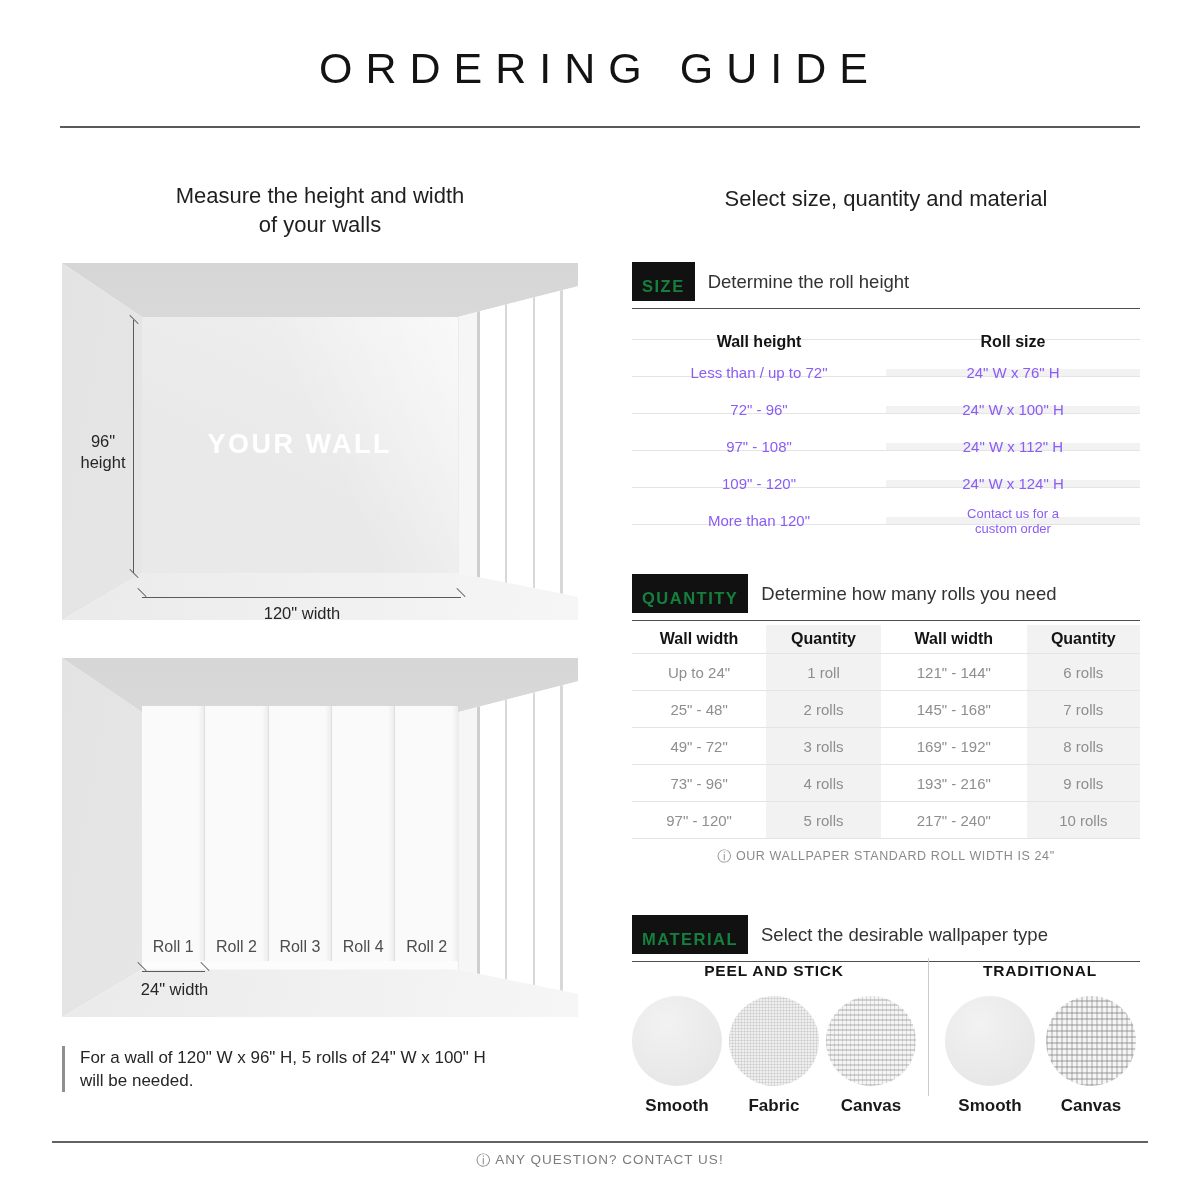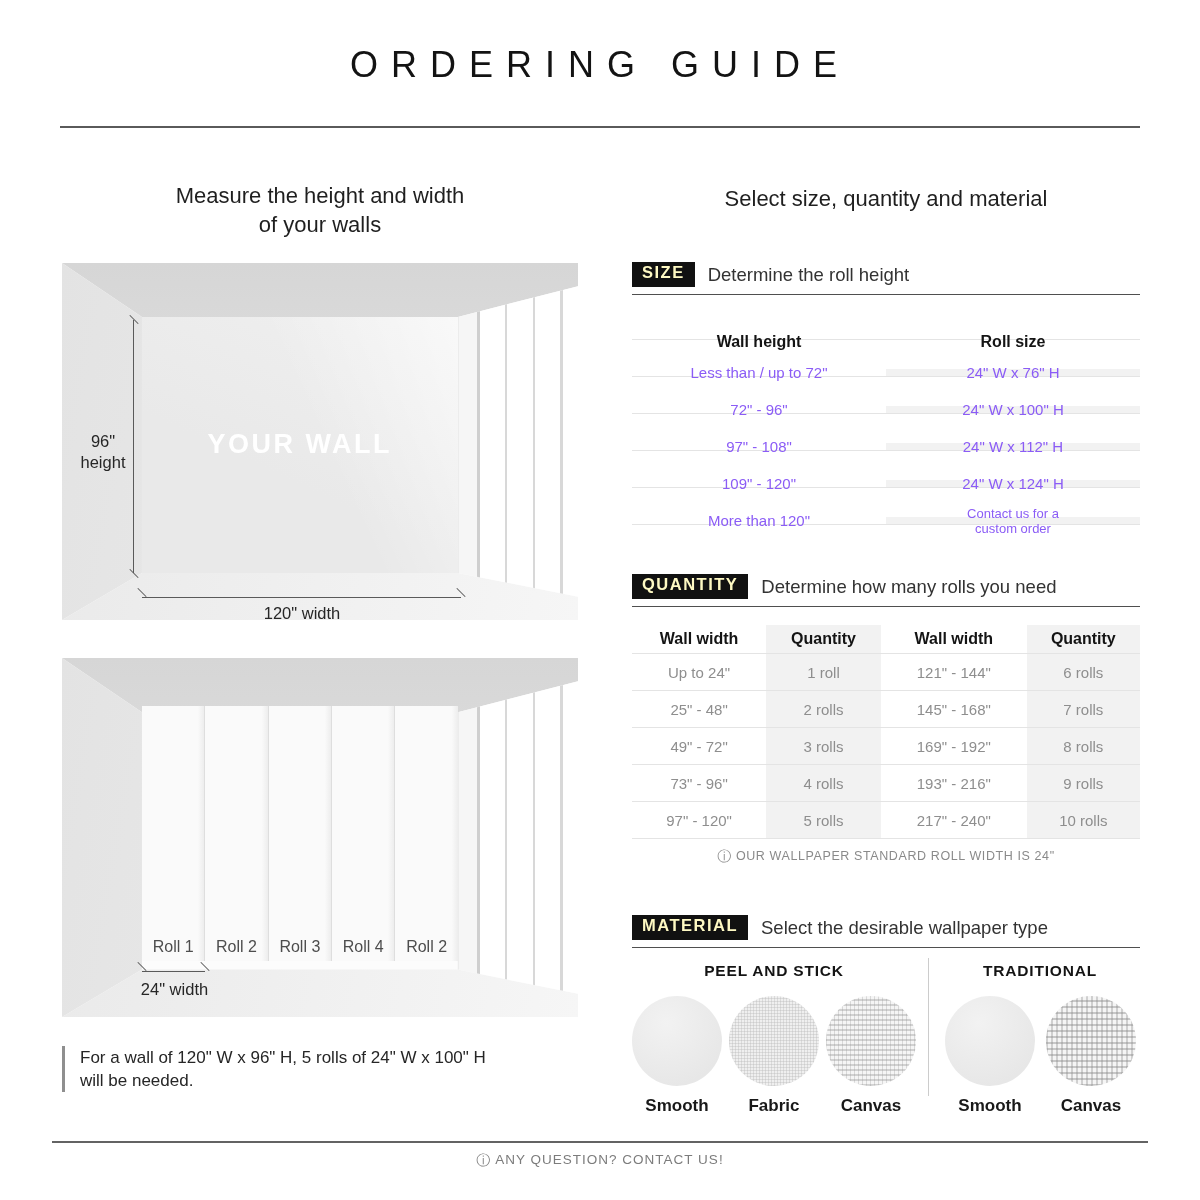--- a/index.html
+++ b/index.html
@@ -1,21 +1,21 @@
 <!DOCTYPE html>
 <html><head>
 <meta charset="utf-8">
 <style>
   html,body{margin:0;padding:0;background:#fff;}
   .page{position:relative;width:1200px;height:1200px;background:#ffffff;
         font-family:"Liberation Sans",sans-serif;color:#1a1a1a;overflow:hidden;}
 
   
   .main-title{position:absolute;top:44px;left:0;width:100%;text-align:center;
-    font-size:36px;font-weight:400;letter-spacing:13px;color:#131313;}
+    font-size:43px;font-weight:400;letter-spacing:13px;color:#131313;}
   .rule-top{position:absolute;left:60px;right:60px;top:126px;height:2px;background:#5a5a5a;}
 
   
   .left-heading{position:absolute;left:62px;top:181px;width:516px;text-align:center;
     font-size:22px;line-height:29px;color:#1f1f1f;}
   .right-heading{position:absolute;left:632px;top:186px;width:508px;text-align:center;
     font-size:22px;color:#1f1f1f;}
 
   
   .room{position:absolute;left:62px;width:516px;background:#fcfcfc;}
@@ -73,22 +73,22 @@
   .panel:last-child{border-right:none;}
   .panel span{font-size:16px;color:#4d4d4d;padding-bottom:5px;}
 
   
   .example{position:absolute;left:62px;top:1046px;width:480px;
     border-left:3px solid #8f8f8f;padding-left:15px;font-size:17px;line-height:23px;color:#262626;}
 
   
   .section-header{position:absolute;left:632px;width:508px;display:flex;align-items:center;
     gap:13px;padding-bottom:7px;border-bottom:1.5px solid #4f4f4f;}
-  .badge{background:#111111;color:#fef9c3;font-weight:700;font-size:16.5px;
-    letter-spacing:1.5px;padding:1px 10px 5px;}
+  .badge{background:#111111;color:#15803d;font-weight:700;font-size:16.5px;
+    letter-spacing:1.5px;padding:15px 10px 5px;}
   .section-sub{font-size:18.5px;color:#333333;}
   #size-header{top:262px;}
   #quantity-header{top:574px;}
   #material-header{top:915px;}
 
   
   .size-table{position:absolute;left:632px;top:313px;width:508px;}
   .s-row{display:flex;border-bottom:1px solid #e4e4e4;}
   .s-row>div{width:50%;display:flex;align-items:center;justify-content:center;text-align:center;margin-top:29px;}
   .s-head{height:26px;}

